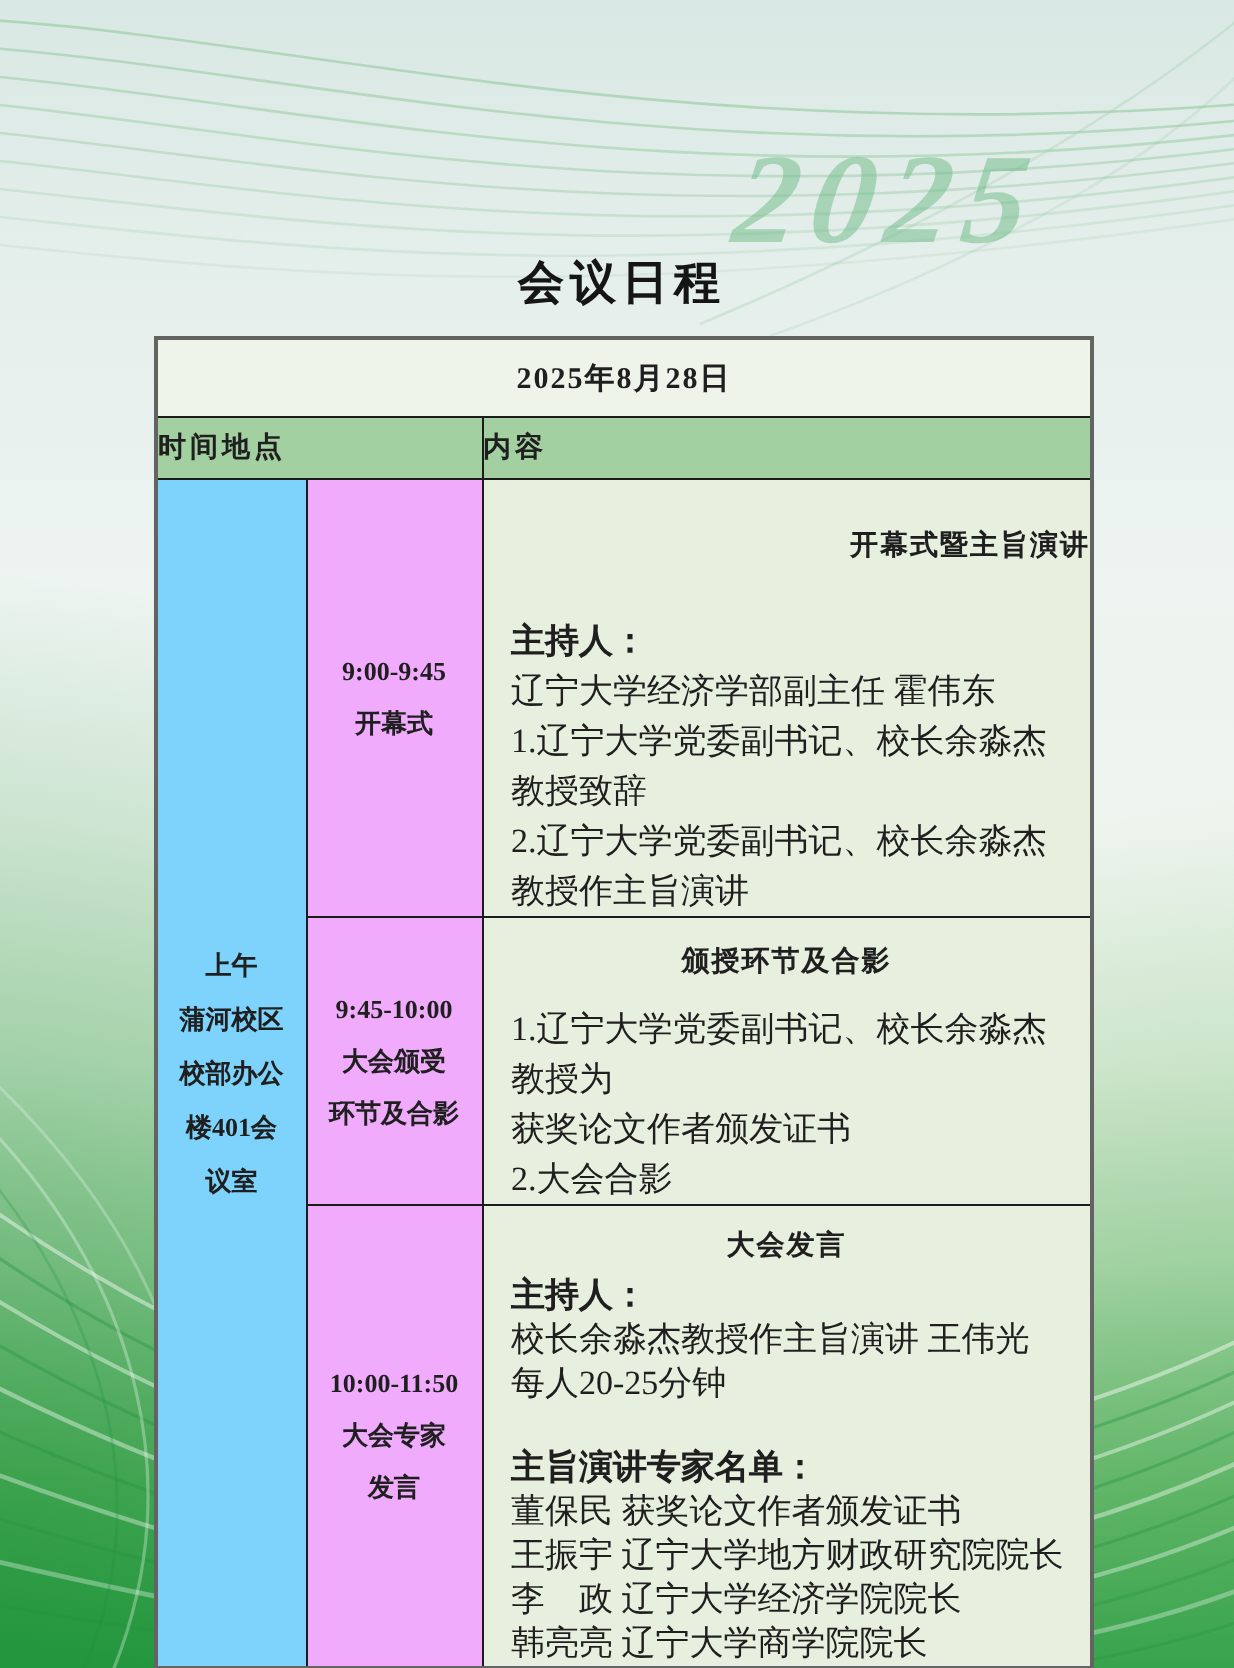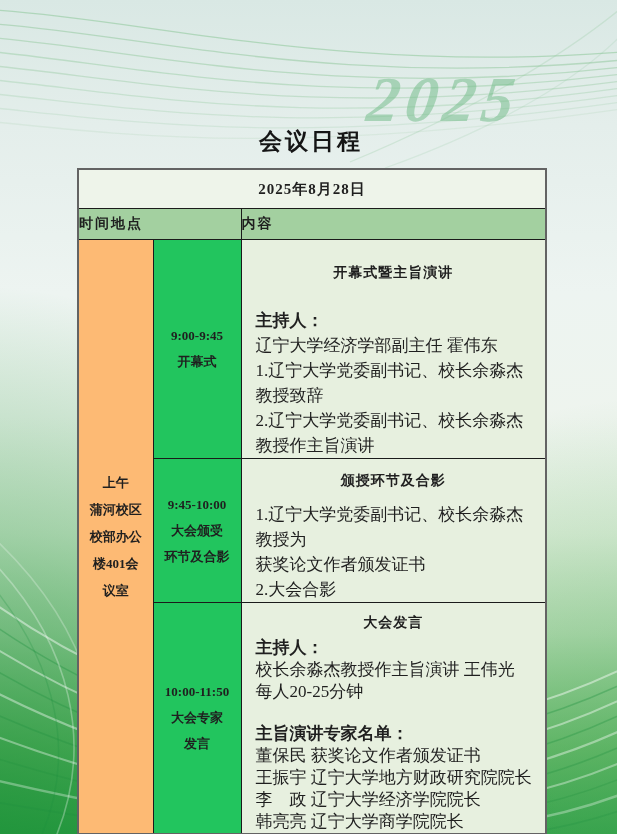--- a/index.html
+++ b/index.html
@@ -41,31 +41,31 @@
     position:absolute;top:126px;left:77px;width:468px;z-index:2;
     text-align:center;font-size:23px;font-weight:bold;letter-spacing:3px;color:#151515;
   }
 
   .table-wrap{position:absolute;left:77px;top:168px;z-index:2;}
   table.agenda{border-collapse:collapse;table-layout:fixed;width:468px;border:2px solid #636363;}
   table.agenda td{border:1px solid #1b1b1b;padding:0;vertical-align:middle;font-family:Liberation Serif, serif;}
   td.date-cell{background:#eef4ea;height:38px;text-align:center;font-size:15px;font-weight:600;letter-spacing:1px;}
   td.head-cell{background:#a3d0a0;height:30px;text-align:left;font-size:14px;font-weight:bold;letter-spacing:2px;}
   td.loc-cell{
-    background:#fdba74;width:75px;text-align:center;
+    background:#7dd3fc;width:75px;text-align:center;
     font-size:13px;font-weight:600;line-height:27px;white-space:pre-line;
   }
   td.time-cell{
-    background:#22c55e;width:88px;text-align:center;
+    background:#f0abfc;width:88px;text-align:center;
     font-size:13px;font-weight:600;line-height:26px;white-space:pre-line;
   }
   td.content-cell{background:#e7f0df;width:305px;vertical-align:top;}
   .r1{height:196px;} .r2{height:132px;} .r3{height:225px;}
   .c-title{text-align:center;font-size:14px;font-weight:bold;letter-spacing:1px;}
-  .r1 .c-title{margin:24px 0 26px;}
+  .r1 .c-title{margin:24px 0 26px;text-align:right;}
   .r2 .c-title{margin:13px 0 12px;}
   .r3 .c-title{margin:11px 0 5px;}
   .c-lines{padding:0 10px 0 14px;font-size:17px;}
   .r1 .c-lines .ln{line-height:25px;}
   .r2 .c-lines .ln{line-height:25px;}
   .r3 .c-lines .ln{line-height:22px;}
   .ln.strong{font-weight:600;}
   .ln.gap-top{margin-top:20px;}
 </style>
 </head>

